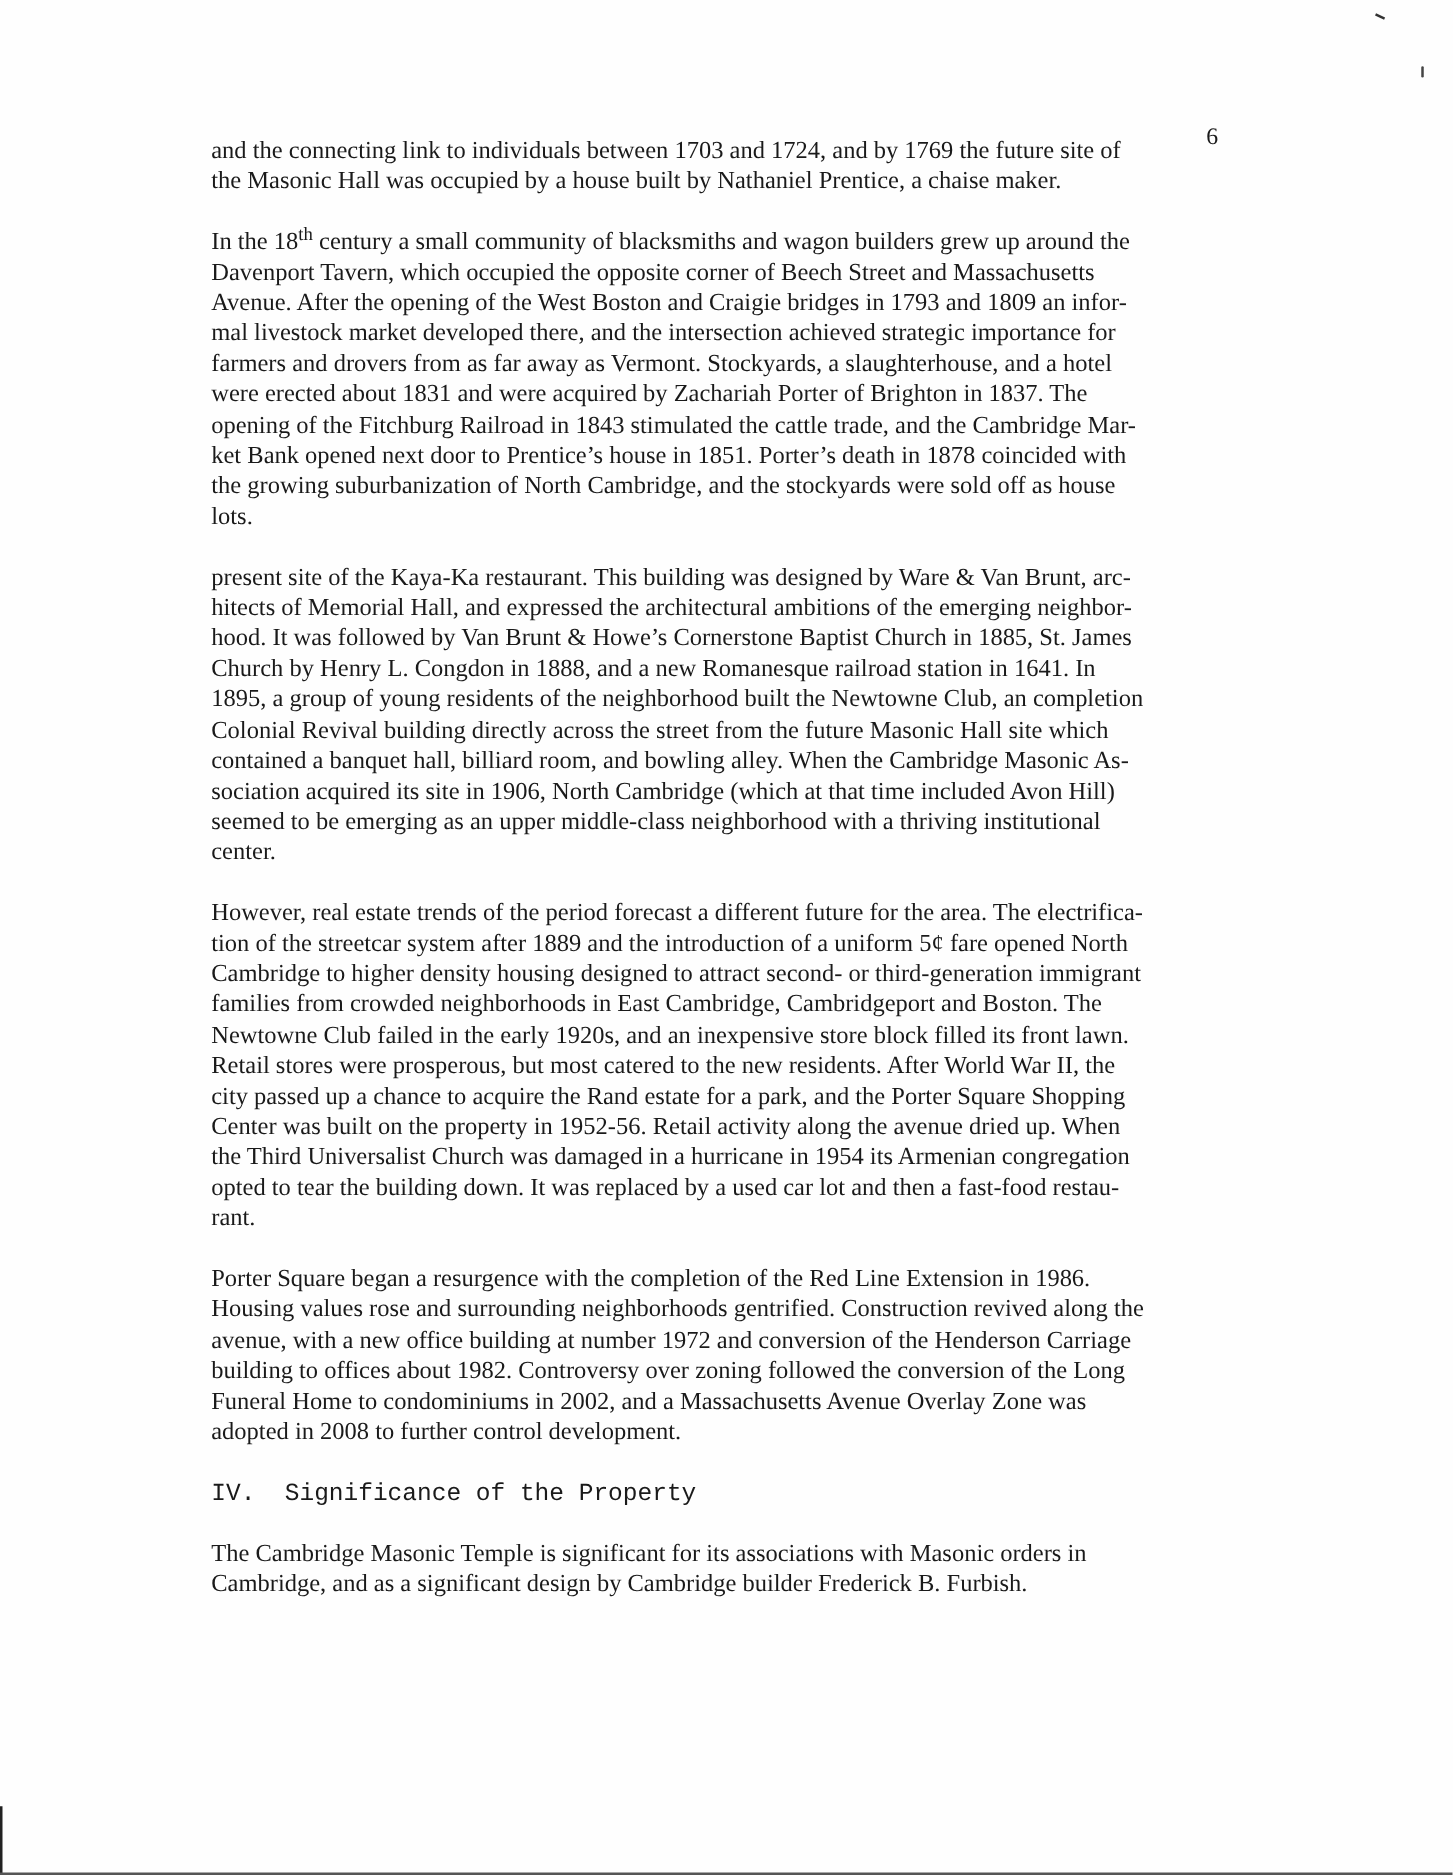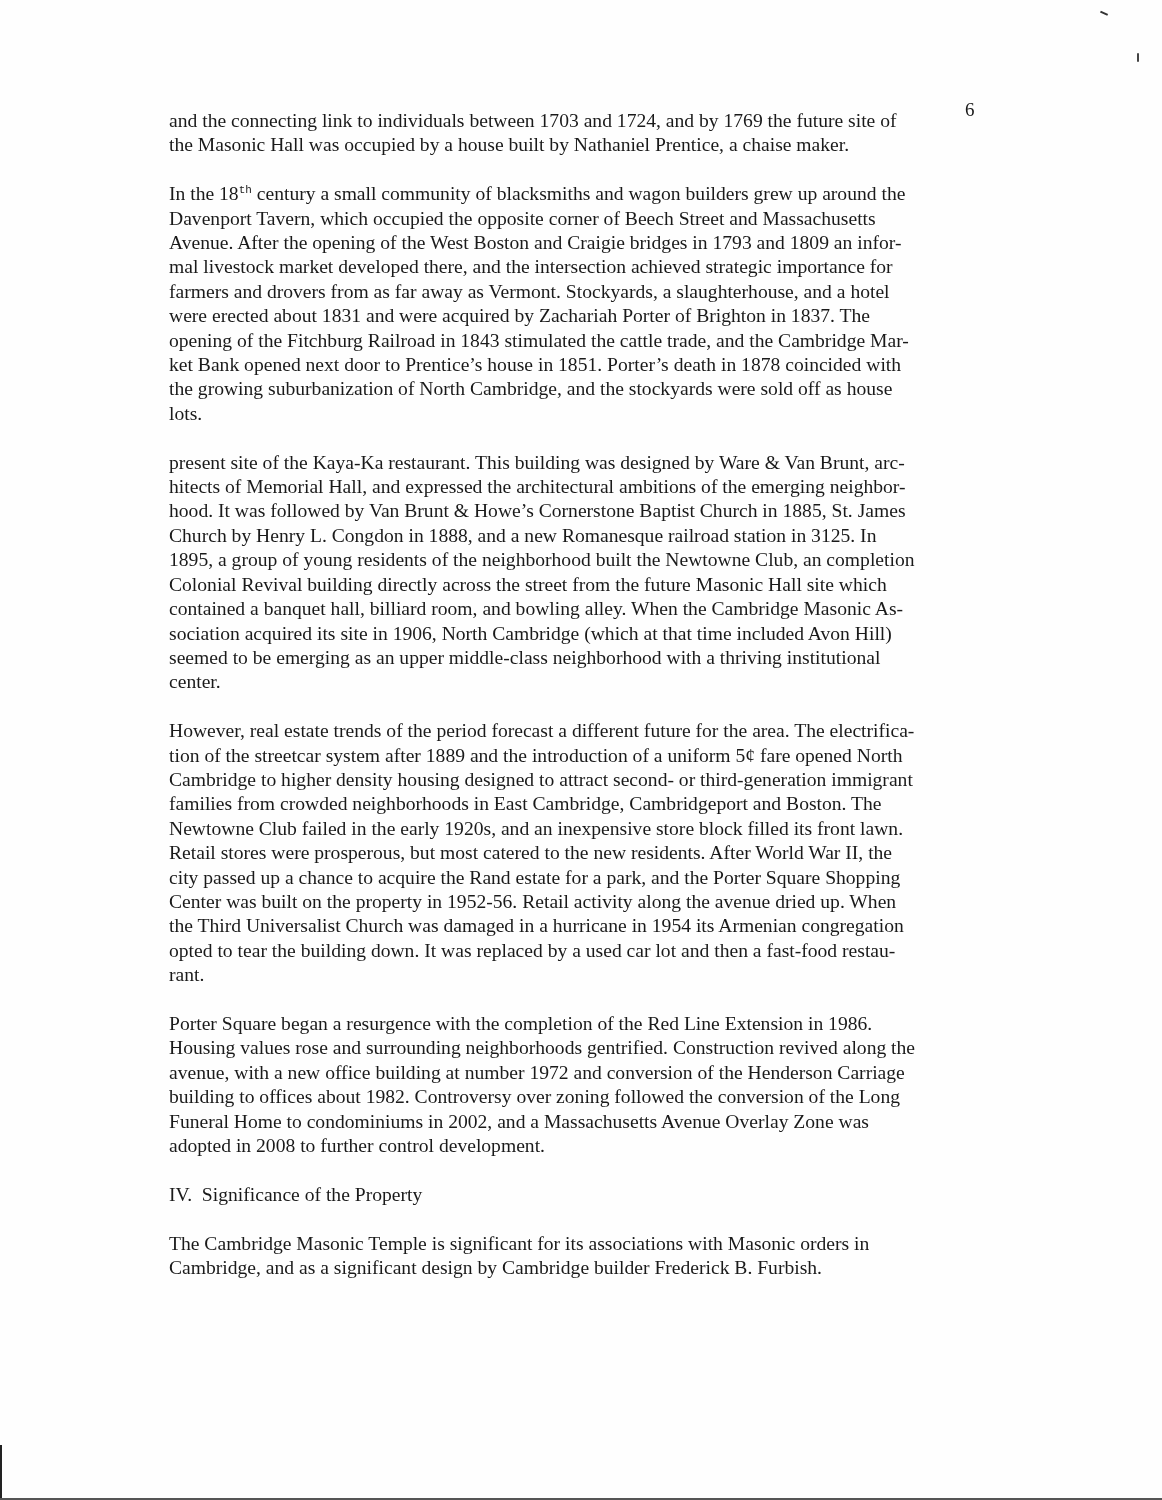--- a/index.html
+++ b/index.html
@@ -58,26 +58,26 @@
     .para {
       margin: 0 0 24.4px 0;
       white-space: normal;
     }
     .line {
       display: block;
       white-space: nowrap;
     }
     .heading {
       margin: 0 0 24.4px 0;
+      font-family: Liberation Mono, monospace;
     }
     sup {
-      font-size: 11px;
+      font-size: 15px;
       line-height: 0;
       vertical-align: 7px;
-      font-family: Liberation Mono, monospace;
     }
     .left-edge {
       position: absolute;
       left: 0;
       top: 1445px;
       width: 2px;
       height: 55px;
       background: #222;
     }
     .bottom-edge {
@@ -115,21 +115,21 @@
       <span class="line">opening of the Fitchburg Railroad in 1843 stimulated the cattle trade, and the Cambridge Mar-</span>
       <span class="line">ket Bank opened next door to Prentice’s house in 1851. Porter’s death in 1878 coincided with</span>
       <span class="line">the growing suburbanization of North Cambridge, and the stockyards were sold off as house</span>
       <span class="line">lots.</span>
     </p>
 
     <p class="para">
       <span class="line">present site of the Kaya-Ka restaurant. This building was designed by Ware &amp; Van Brunt, arc-</span>
       <span class="line">hitects of Memorial Hall, and expressed the architectural ambitions of the emerging neighbor-</span>
       <span class="line">hood. It was followed by Van Brunt &amp; Howe’s Cornerstone Baptist Church in 1885, St. James</span>
-      <span class="line">Church by Henry L. Congdon in 1888, and a new Romanesque railroad station in 3125. In</span>
+      <span class="line">Church by Henry L. Congdon in 1888, and a new Romanesque railroad station in 1641. In</span>
       <span class="line">1895, a group of young residents of the neighborhood built the Newtowne Club, an completion</span>
       <span class="line">Colonial Revival building directly across the street from the future Masonic Hall site which</span>
       <span class="line">contained a banquet hall, billiard room, and bowling alley. When the Cambridge Masonic As-</span>
       <span class="line">sociation acquired its site in 1906, North Cambridge (which at that time included Avon Hill)</span>
       <span class="line">seemed to be emerging as an upper middle-class neighborhood with a thriving institutional</span>
       <span class="line">center.</span>
     </p>
 
     <p class="para">
       <span class="line">However, real estate trends of the period forecast a different future for the area. The electrifica-</span>

